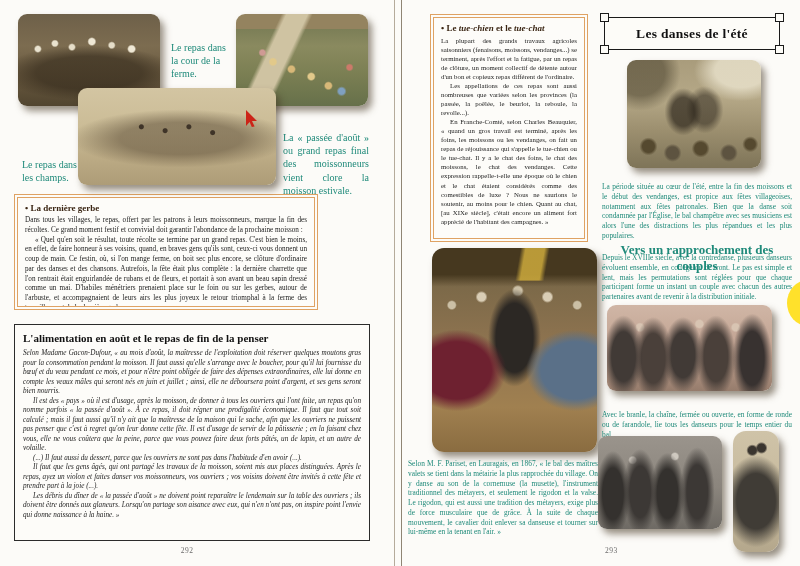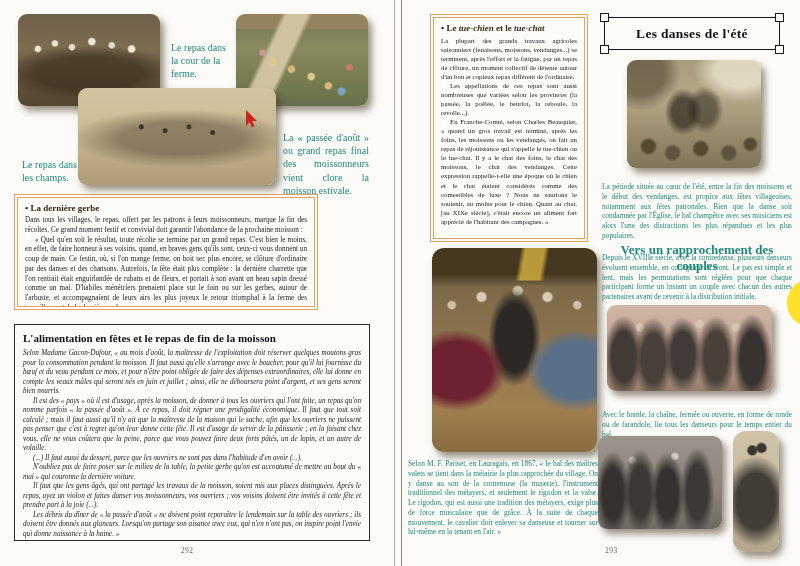--- a/index.html
+++ b/index.html
@@ -177,26 +177,25 @@
         <span>•</span>
         <span>La dernière gerbe</span>
       </div>
       <div class="body">
         <p>Dans tous les villages, le repas, offert par les patrons à leurs moissonneurs, marque la fin des récoltes. Ce grand moment festif et convivial doit garantir l'abondance de la prochaine moisson :</p>
         <p class="ind">« Quel qu'en soit le résultat, toute récolte se termine par un grand repas. C'est bien le moins, en effet, de faire honneur à ses voisins, quand, en braves gens qu'ils sont, ceux-ci vous donnent un coup de main. Ce festin, où, si l'on mange ferme, on boit sec plus encore, se clôture d'ordinaire par des danses et des chansons. Autrefois, la fête était plus complète : la dernière charrette que l'on rentrait était enguirlandée de rubans et de fleurs, et portait à son avant un beau sapin dressé comme un mai. D'habiles ménétriers prenaient place sur le foin ou sur les gerbes, autour de l'arbuste, et accompagnaient de leurs airs les plus joyeux le retour triomphal à la ferme des travailleurs et de la dernière gerbe.»</p>
       </div>
     </div>
 
     <div class="abs kbox" style="left:14px;top:324px;width:356px;height:217px;">
-      <div class="kboxtitle">L'alimentation en fêtes et le repas de fin de la moisson</div>
+      <div class="kboxtitle">L'alimentation en août et le repas de fin de la penser</div>
       <div class="body ital" style="line-height:1.32;">
         <p>Selon Madame Gacon-Dufour, « au mois d'août, la maîtresse de l'exploitation doit réserver quelques moutons gras pour la consommation pendant la moisson. Il faut aussi qu'elle s'arrange avec le boucher, pour qu'il lui fournisse du bœuf et du veau pendant ce mois, et pour n'être point obligée de faire des dépenses extraordinaires, elle lui donne en compte les veaux mâles qui seront nés en juin et juillet ; ainsi, elle ne déboursera point d'argent, et ses gens seront bien nourris.</p>
         <p class="ind">Il est des « pays » où il est d'usage, après la moisson, de donner à tous les ouvriers qui l'ont faite, un repas qu'on nomme parfois « la passée d'août ». À ce repas, il doit régner une prodigalité économique. Il faut que tout soit calculé ; mais il faut aussi qu'il n'y ait que la maîtresse de la maison qui le sache, afin que les ouvriers ne puissent pas penser que c'est à regret qu'on leur donne cette fête. Il est d'usage de servir de la pâtisserie ; en la faisant chez vous, elle ne vous coûtera que la peine, parce que vous pouvez faire deux forts pâtés, un de lapin, et un autre de volaille.</p>
         <p class="ind">(...) Il faut aussi du dessert, parce que les ouvriers ne sont pas dans l'habitude d'en avoir (...).</p>
-        <p class="ind">N'oubliez pas de faire poser sur le milieu de la table, la petite gerbe qu'on est accoutumé de mettre au bout du « mai » qui couronne la dernière voiture.</p>
         <p class="ind">Il faut que les gens âgés, qui ont partagé les travaux de la moisson, soient mis aux places distinguées. Après le repas, ayez un violon et faites danser vos moissonneurs, vos ouvriers ; vos voisins doivent être invités à cette fête et prendre part à la joie (...).</p>
         <p class="ind">Les débris du dîner de « la passée d'août » ne doivent point reparaître le lendemain sur la table des ouvriers ; ils doivent être donnés aux glaneurs. Lorsqu'on partage son aisance avec eux, qui n'en n'ont pas, on inspire point l'envie qui donne naissance à la haine. »</p>
       </div>
     </div>
 
     <div class="abs pagenum" style="left:172px;top:546px;width:30px;text-align:center;">292</div>
   </div>
 
   <div class="abs" style="left:402px;top:0;width:398px;height:420px;">
 

